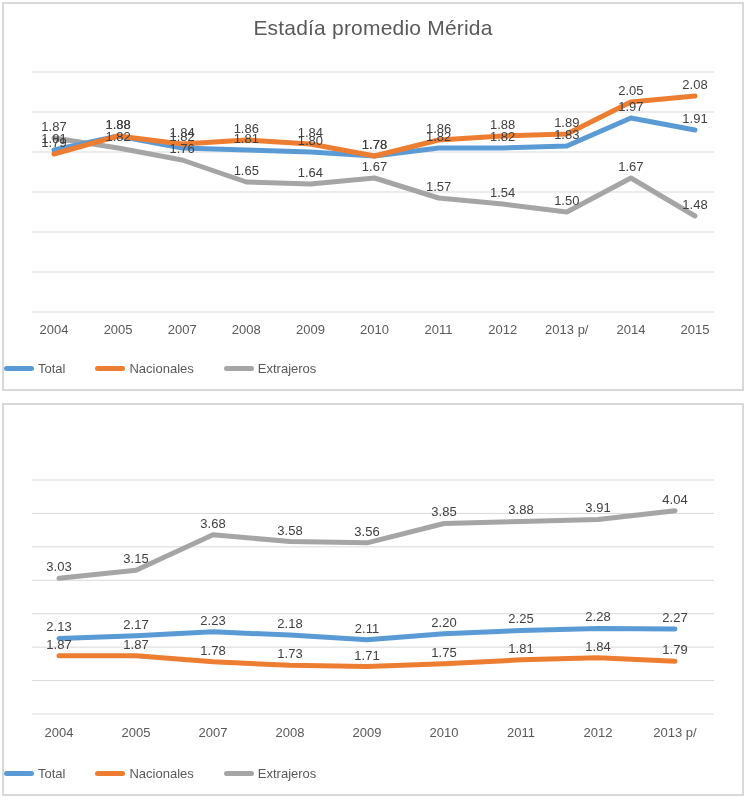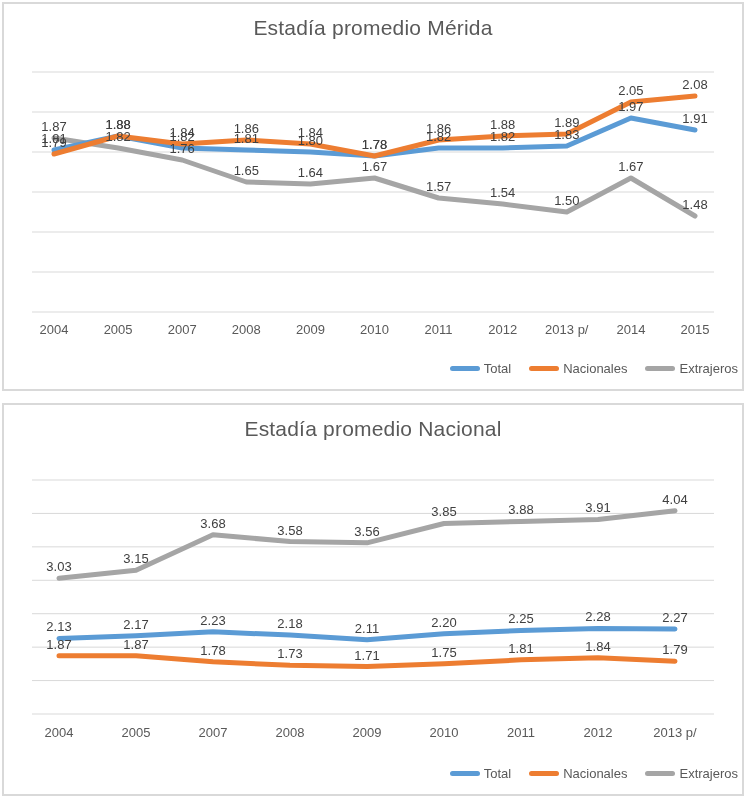--- a/index.html
+++ b/index.html
@@ -11,22 +11,22 @@
     position:absolute;left:2px;width:742px;
     background:#ffffff;border:2px solid #d9d9d9;box-sizing:border-box;
   }
   .chart-title{
     position:absolute;left:0;right:0;top:12px;
     text-align:center;font-size:21px;font-weight:normal;color:#595959;
     letter-spacing:.2px;
   }
   svg.plot{position:absolute;left:0;top:0;display:block;}
   .legend{
-    position:absolute;left:0;right:4px;bottom:13px;
-    display:flex;justify-content:flex-end;align-items:center;gap:18px;
+    position:absolute;left:0;right:16px;bottom:13px;
+    display:flex;justify-content:flex-start;align-items:center;gap:30px;
   }
   .legend-item{display:flex;align-items:center;gap:4px;}
   .swatch{display:inline-block;width:30px;height:5px;border-radius:2.5px;}
   .legend-label{font-size:13px;color:#595959;}
 </style>
 </head>
 <body>
 
 <div class="panel" style="top:2px;height:389px;">
   <svg class="plot" width="738" height="385" viewBox="0 0 738 385">
@@ -145,21 +145,20 @@
       <text x="55" y="332" text-anchor="middle" font-size="13" fill="#595959">2004</text>
       <text x="132" y="332" text-anchor="middle" font-size="13" fill="#595959">2005</text>
       <text x="209" y="332" text-anchor="middle" font-size="13" fill="#595959">2007</text>
       <text x="286" y="332" text-anchor="middle" font-size="13" fill="#595959">2008</text>
       <text x="363" y="332" text-anchor="middle" font-size="13" fill="#595959">2009</text>
       <text x="440" y="332" text-anchor="middle" font-size="13" fill="#595959">2010</text>
       <text x="517" y="332" text-anchor="middle" font-size="13" fill="#595959">2011</text>
       <text x="594" y="332" text-anchor="middle" font-size="13" fill="#595959">2012</text>
       <text x="671" y="332" text-anchor="middle" font-size="13" fill="#595959">2013 p/</text>
     </svg>
-  <div class="chart-title">Estadía promedio Nacional</div>
   <div class="legend">
     <span class="legend-item">
       <span class="swatch" style="background: rgb(91, 155, 213);"></span>
       <span class="legend-label">Total</span>
     </span>
     <span class="legend-item">
       <span class="swatch" style="background: rgb(237, 125, 49);"></span>
       <span class="legend-label">Nacionales</span>
     </span>
     <span class="legend-item">

